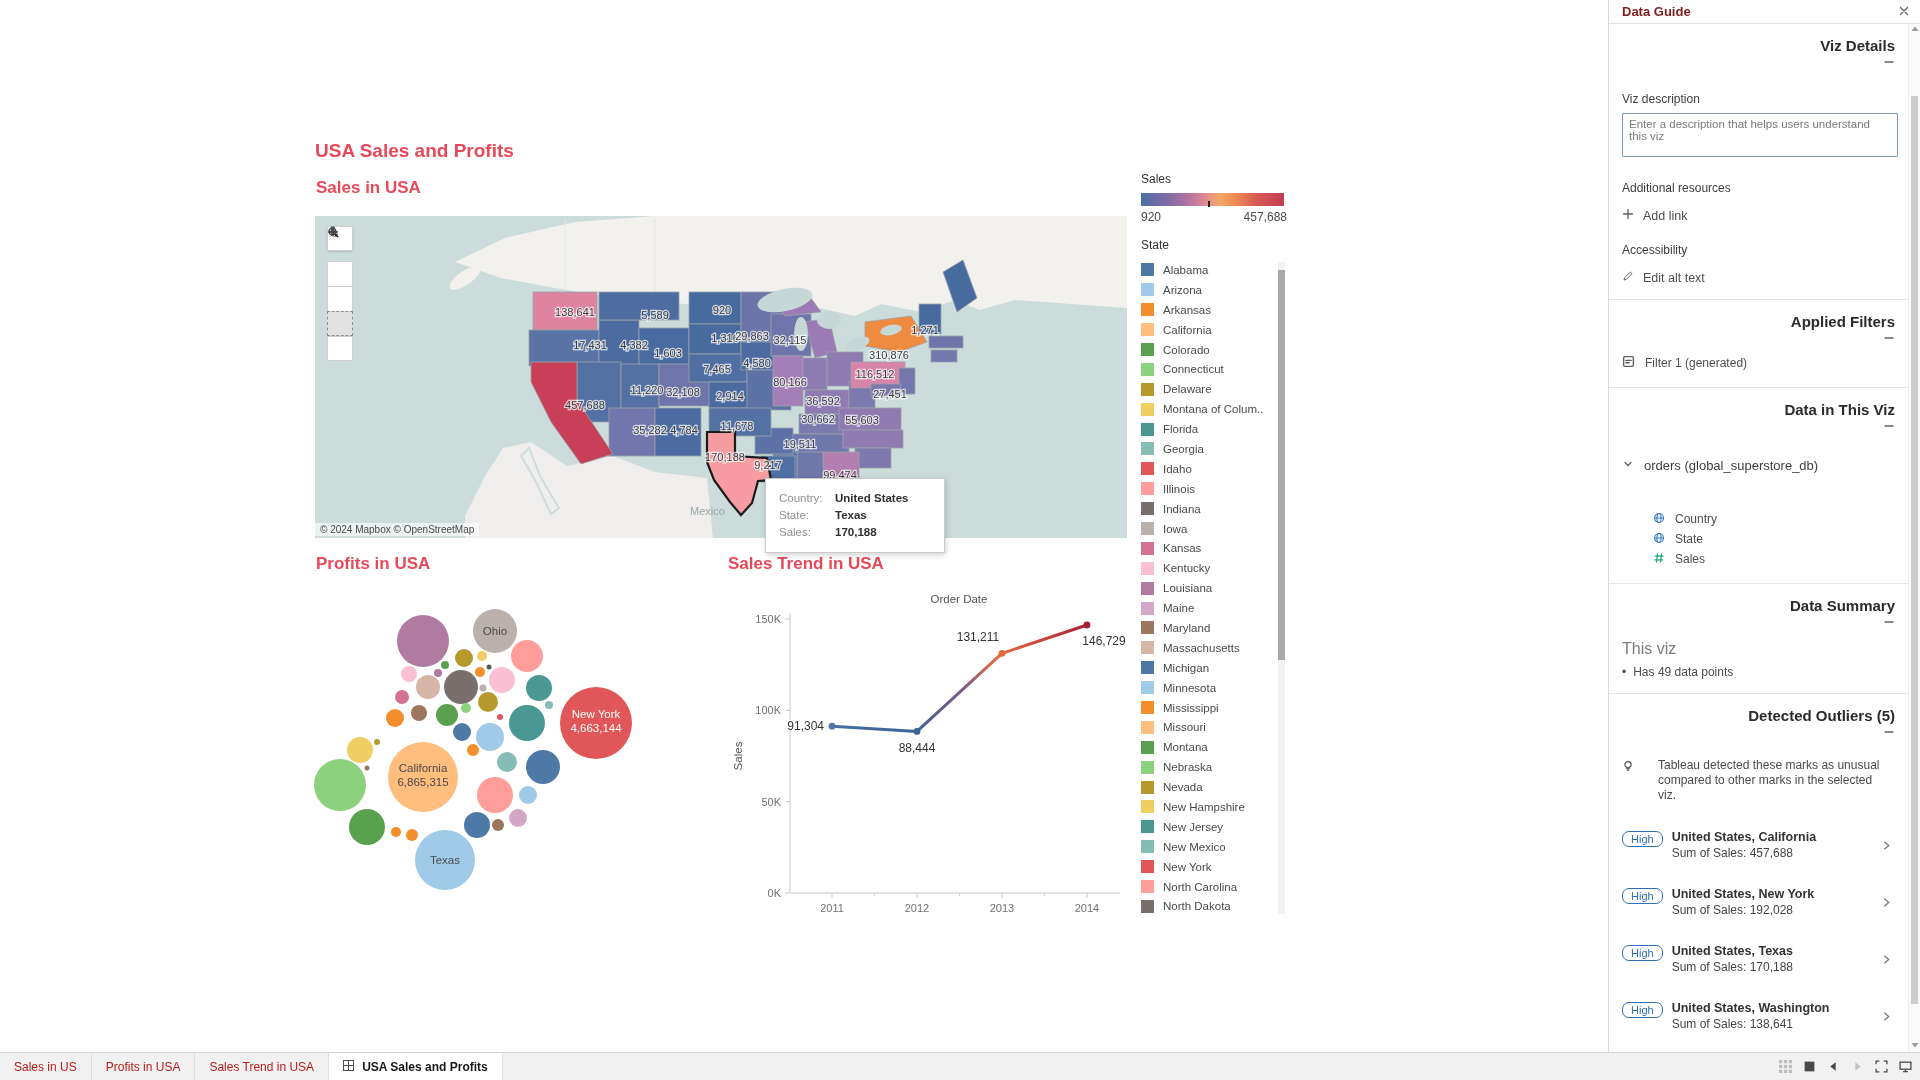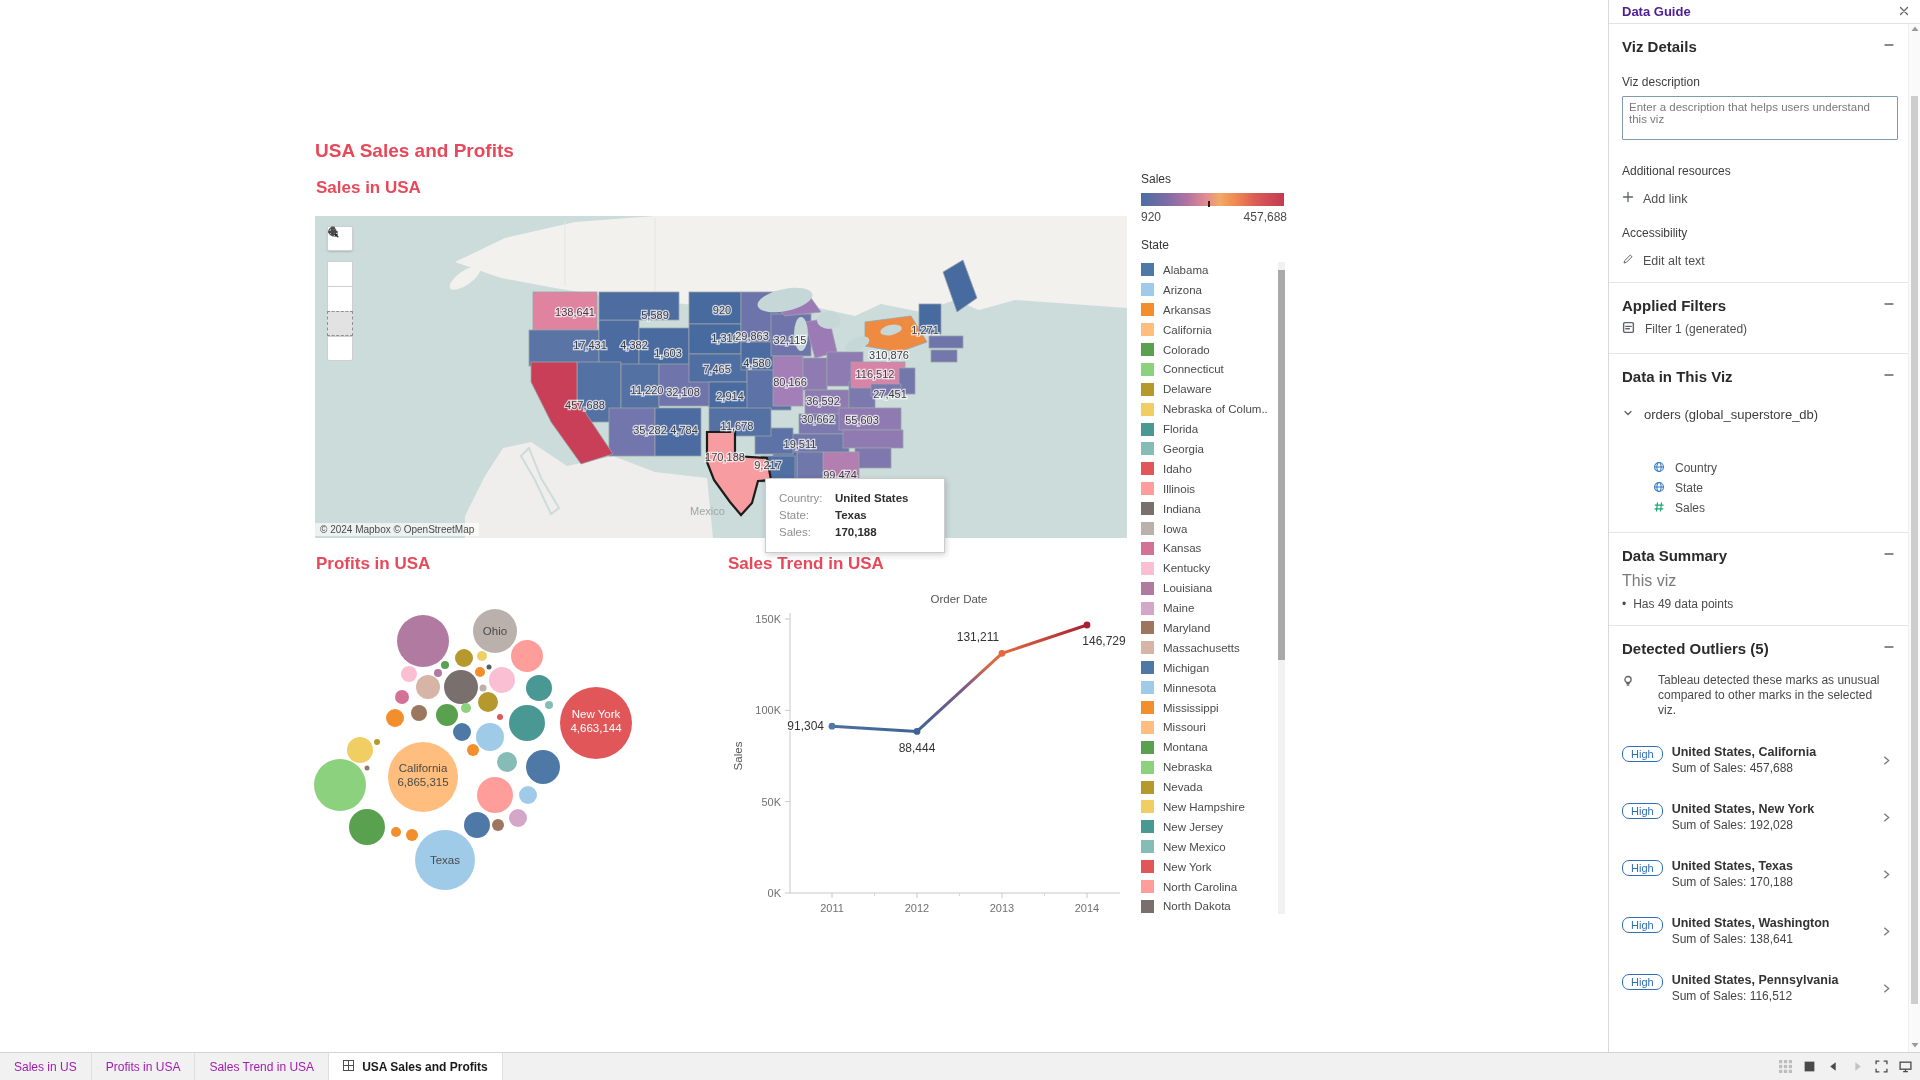--- a/index.html
+++ b/index.html
@@ -50,24 +50,24 @@
   #bubble-svg{position:absolute;left:310px;top:550px;}
   #trend-svg{position:absolute;left:730px;top:590px;}
   .axis-label{font-size:11.5px;fill:#555;}
   .tick-label{font-size:11px;fill:#707070;}
   .val-label{font-size:12px;fill:#333;paint-order:stroke;stroke:rgba(255,255,255,.8);stroke-width:2.5px;}
   
   .data-guide{position:absolute;left:1608px;top:0;width:312px;height:1052px;background:#fff;
     border-left:1px solid #d9d9d9;box-sizing:border-box;}
   .dg-header{height:23px;border-bottom:1px solid #e3e3e3;display:flex;align-items:center;
     padding:0 10px 0 13px;justify-content:space-between;}
-  .dg-title{font-size:13px;font-weight:700;color:#4c1d95;}
+  .dg-title{font-size:13px;font-weight:700;color:#7f1d1d;}
   .dg-body{position:absolute;top:24px;left:0;right:11px;bottom:0;overflow:hidden;}
   .dg-section{padding:13px 14px 14px 13px;}
-  .dg-sec-head{display:flex;justify-content:space-between;align-items:flex-end;}
+  .dg-sec-head{display:flex;justify-content:space-between;align-items:flex-end;flex-direction:column;}
   .dg-sec-title{font-size:15px;font-weight:700;color:#2b2b2b;}
   .dg-divider{height:1px;background:#e6e6e6;margin:0;}
   .dg-label{font-size:12px;color:#3d3d3d;margin-top:20px;}
   .dg-textarea{margin-top:7px;width:262px;height:34px;resize:none;border:1px solid #8199b1;border-radius:1px;
     font-family:"Liberation Sans",sans-serif;font-size:11.5px;color:#333;padding:4px 6px;}
   .dg-textarea::placeholder{color:#7a7a7a;}
   .dg-linkrow{display:flex;align-items:center;gap:9px;margin-top:13px;font-size:12.5px;color:#4e4e4e;cursor:pointer;}
   .dg-fieldrow{display:flex;align-items:center;gap:10px;height:20px;font-size:12px;color:#4e4e4e;cursor:pointer;}
   .dg-source{display:flex;align-items:center;gap:10px;margin-top:22px;font-size:13px;color:#3d3d3d;cursor:pointer;}
   .dg-fields{margin-top:36px;margin-left:31px;}
@@ -81,21 +81,21 @@
   .outlier-texts{flex:1;}
   .outlier-name{font-size:12.5px;font-weight:700;color:#333;}
   .outlier-detail{font-size:12px;color:#444;margin-top:2px;}
   .outlier-chev{flex:none;margin-top:8px;margin-right:2px;}
   .dg-scrollbar{position:absolute;right:0;top:24px;width:11px;bottom:0;background:#fafafa;border-left:1px solid #eee;}
   .dg-thumb{position:absolute;left:2px;top:72px;width:7px;height:908px;background:#cdcdcd;}
   .dg-arrow{position:absolute;left:1px;width:9px;height:10px;display:flex;align-items:center;justify-content:center;cursor:pointer;}
   
   .tabbar{position:absolute;left:0;top:1052px;width:1920px;height:28px;background:#f1f1f1;
     border-top:1px solid #d4d4d4;box-sizing:border-box;display:flex;align-items:stretch;}
-  .tab{display:flex;align-items:center;padding:0 14px;font-size:12px;color:#a21caf;
+  .tab{display:flex;align-items:center;padding:0 14px;font-size:12px;color:#b91c1c;
     border-right:1px solid #dedede;cursor:pointer;white-space:nowrap;}
   .tab.active{background:#fff;color:#1a1a1a;font-weight:700;gap:8px;}
   .status-icons{position:absolute;right:8px;top:1052px;height:28px;display:flex;align-items:center;gap:11px;}
   .sico{display:flex;align-items:center;justify-content:center;cursor:pointer;}
 </style>
 </head>
 <body>
 
 <div class="canvas">
   <h1 id="dash-title" class="red-title">USA Sales and Profits</h1>
@@ -285,21 +285,21 @@
         <div class="stl-row">
        <span class="stl-swatch" style="background:#8cd17d"></span>
        <span class="stl-name">Connecticut</span>
      </div>
         <div class="stl-row">
        <span class="stl-swatch" style="background:#b6992d"></span>
        <span class="stl-name">Delaware</span>
      </div>
         <div class="stl-row">
        <span class="stl-swatch" style="background:#f1ce63"></span>
-       <span class="stl-name">Nebraska of Colum..</span>
+       <span class="stl-name">Montana of Colum..</span>
      </div>
         <div class="stl-row">
        <span class="stl-swatch" style="background:#499894"></span>
        <span class="stl-name">Florida</span>
      </div>
         <div class="stl-row">
        <span class="stl-swatch" style="background:#86bcb6"></span>
        <span class="stl-name">Georgia</span>
      </div>
         <div class="stl-row">

